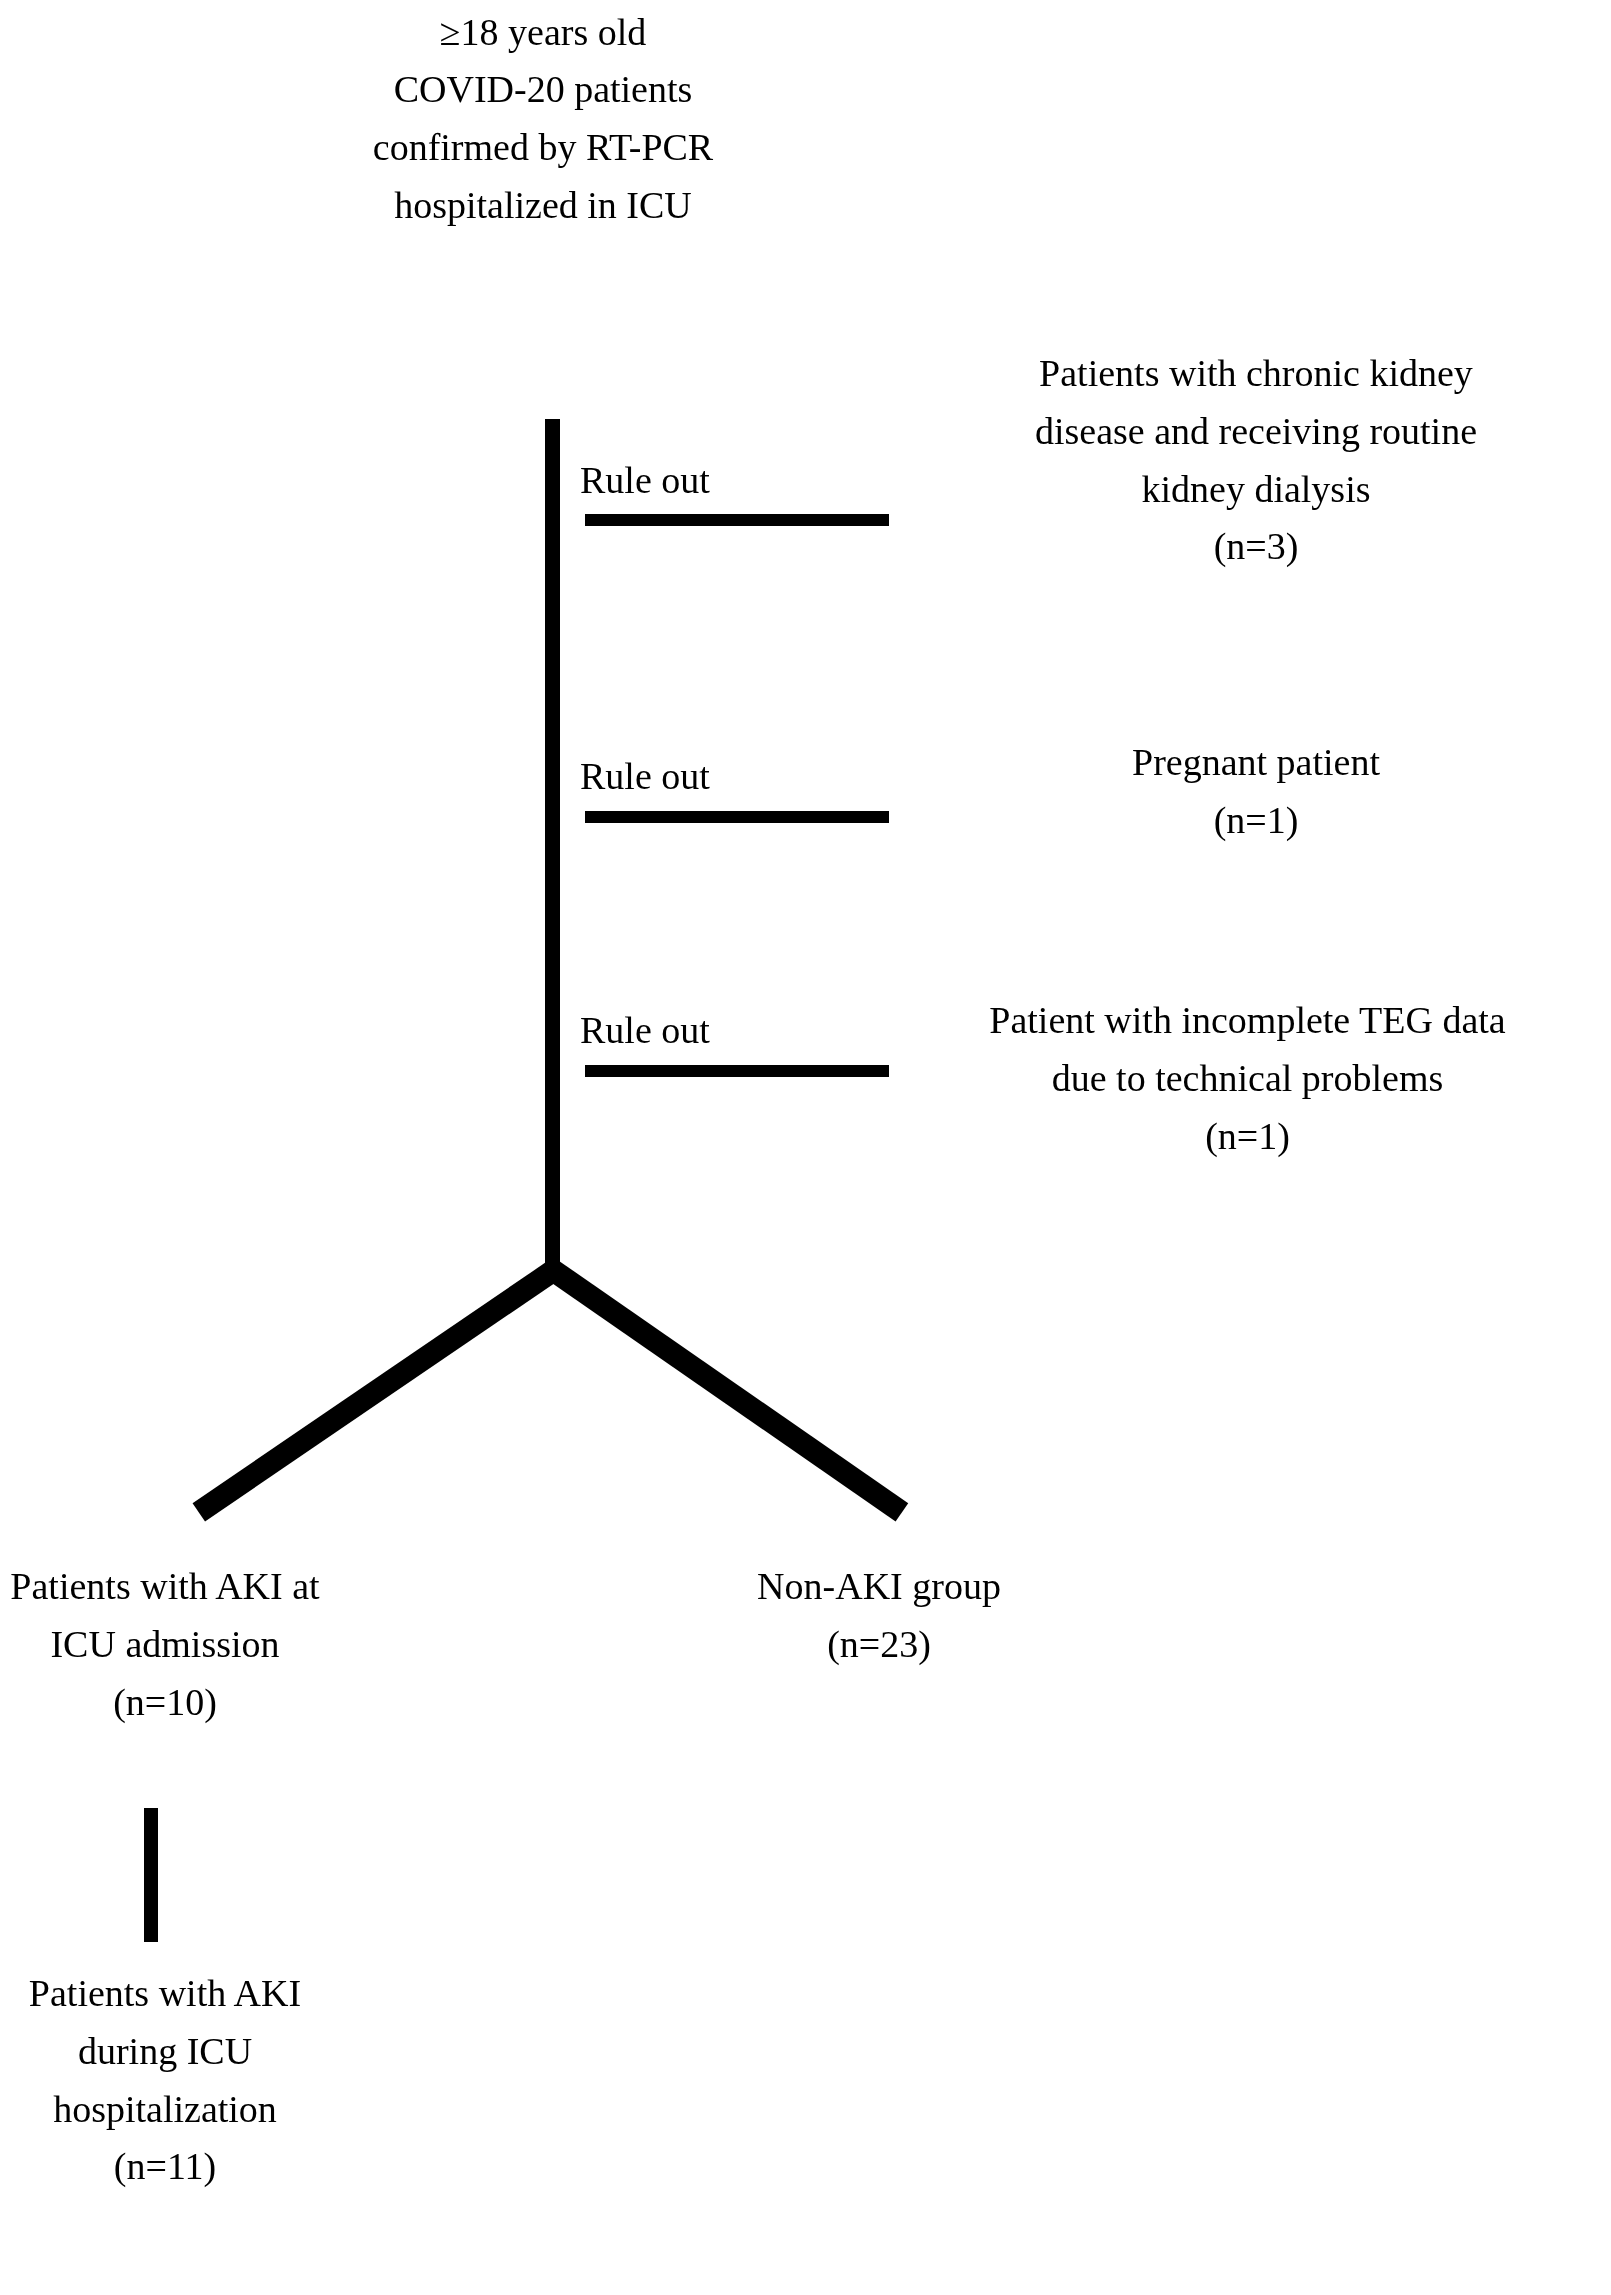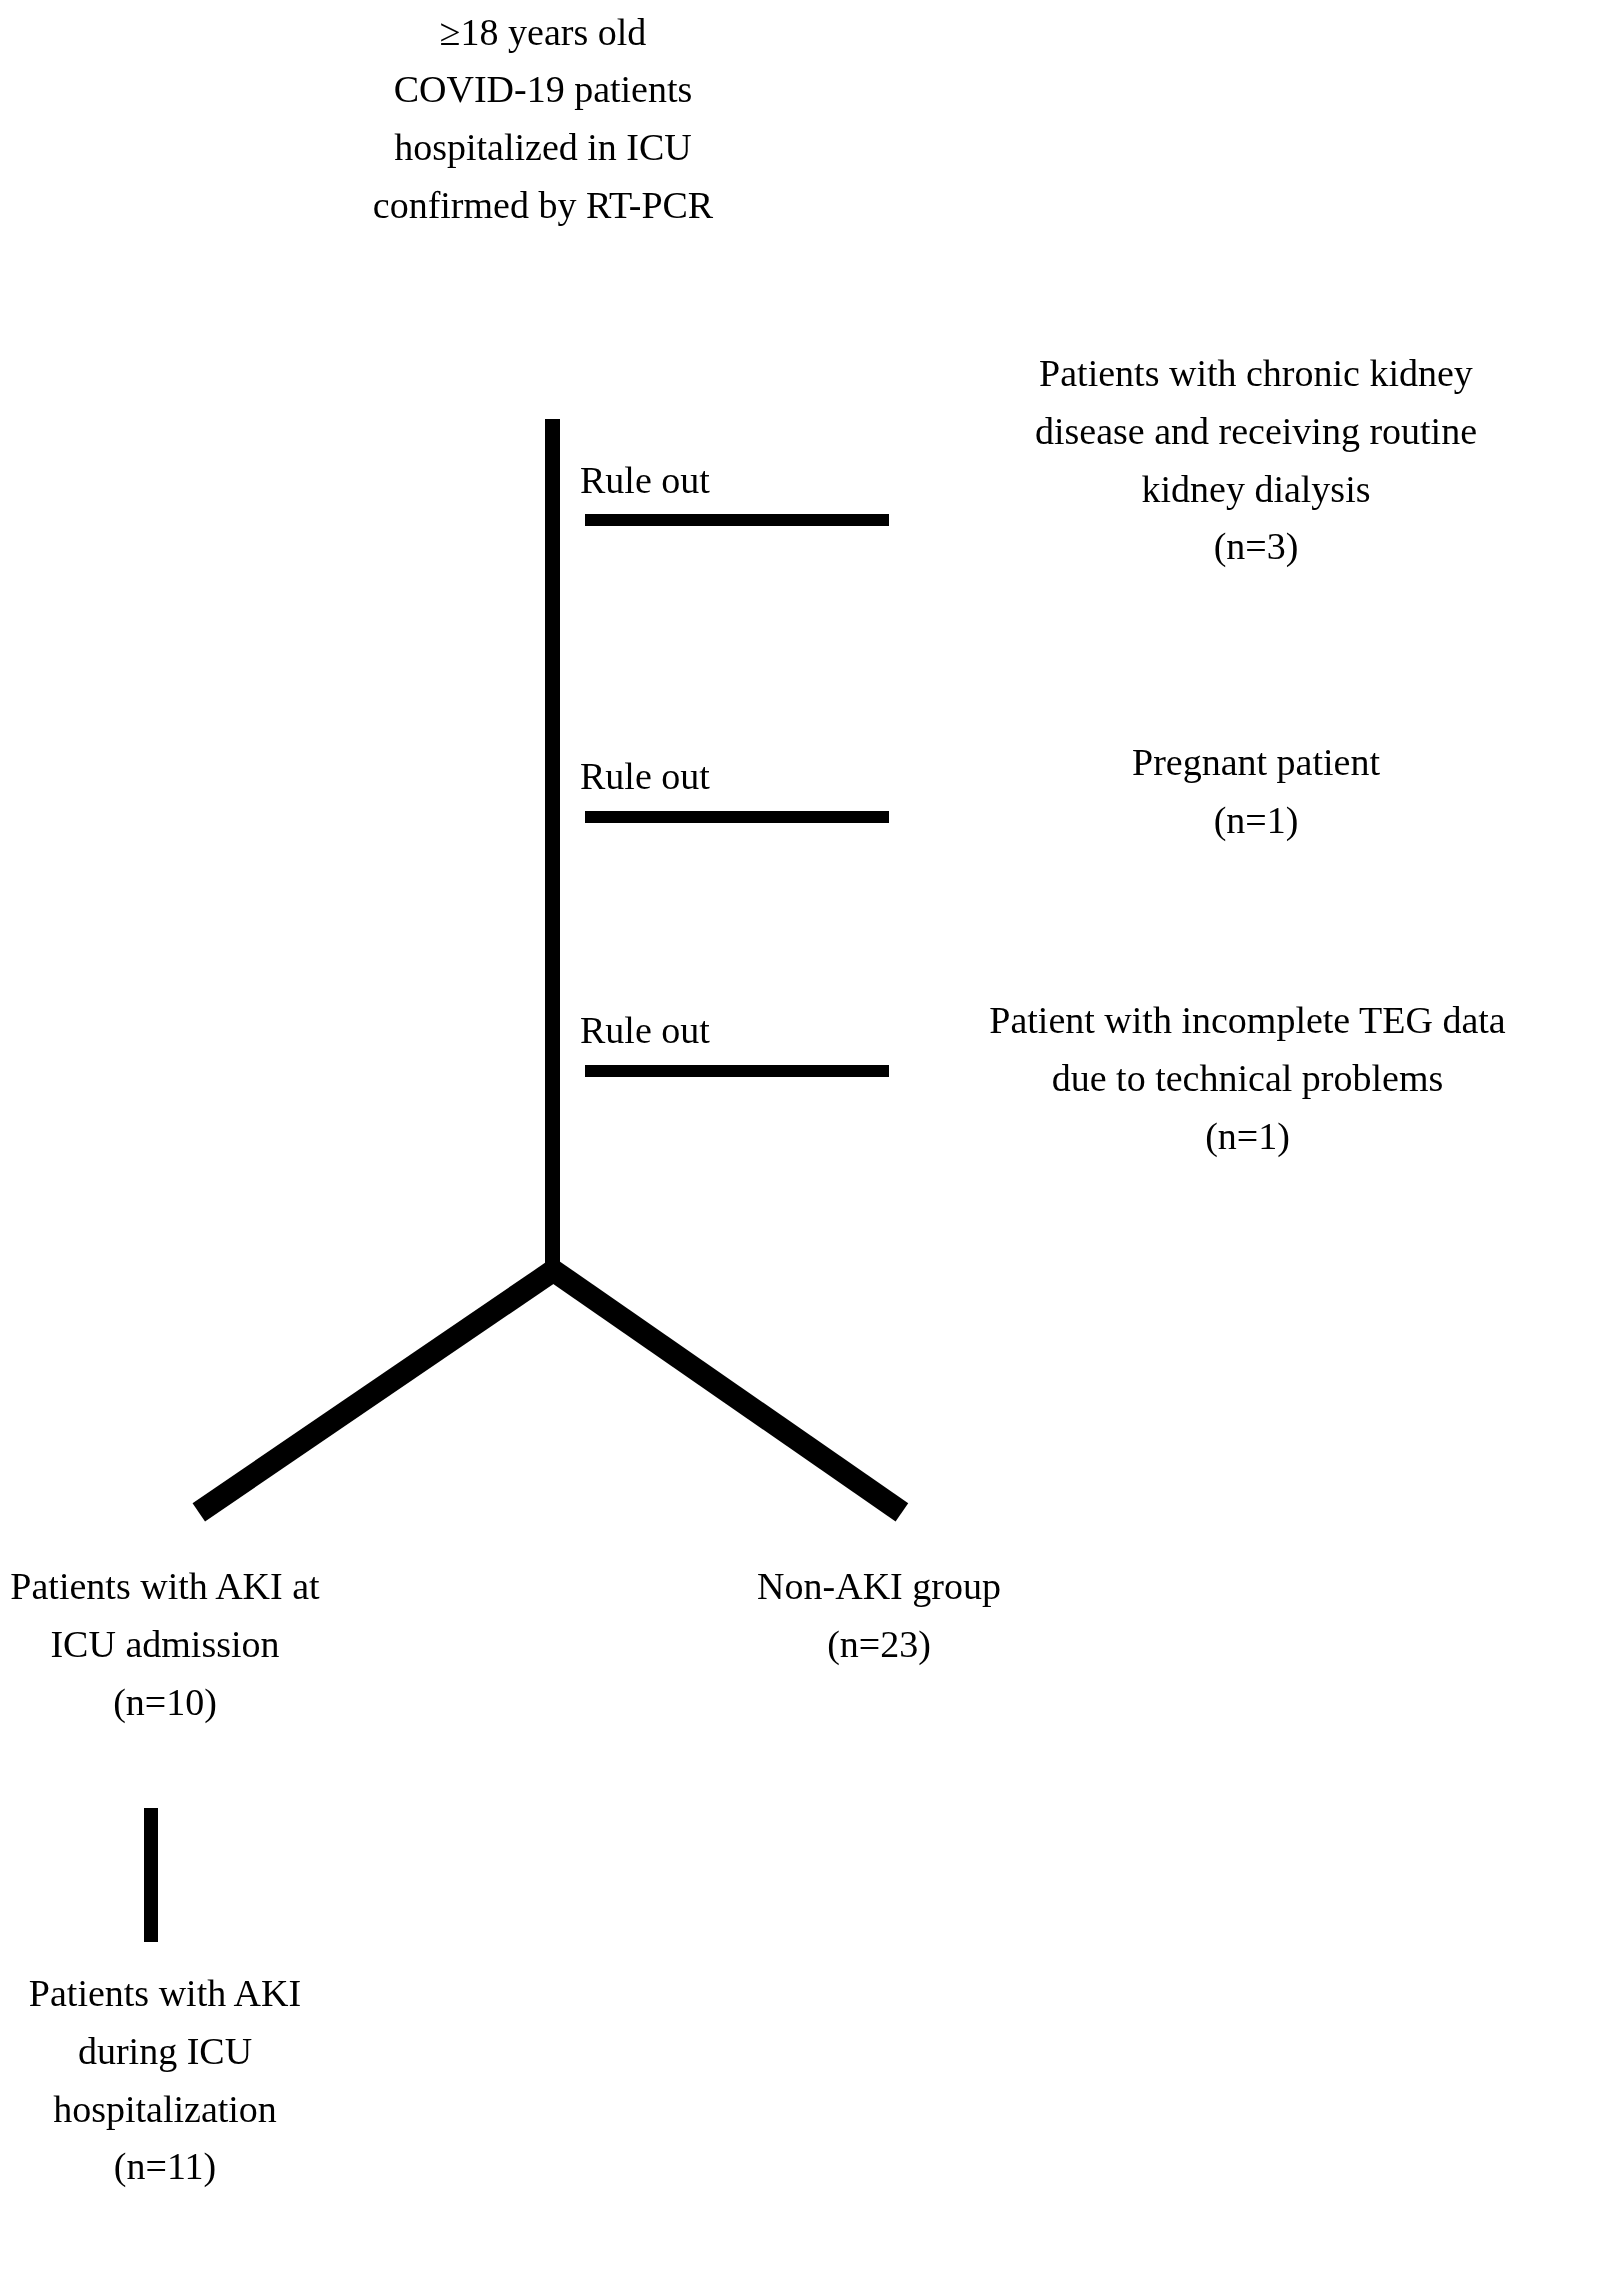--- a/index.html
+++ b/index.html
@@ -128,23 +128,23 @@
 
   <svg class="branch-svg" viewBox="0 0 2613 3721">
     <line x1="897" y1="2060" x2="322" y2="2452" stroke="#000000" stroke-width="36" stroke-linecap="butt"></line>
     <line x1="897" y1="2060" x2="1462" y2="2452" stroke="#000000" stroke-width="36" stroke-linecap="butt"></line>
   </svg>
 
   <div class="line connector-small"></div>
 
   <div class="tblock header-block">
     <span class="ln">≥18 years old</span>
-    <span class="ln">COVID-19 patients</span>
+    <span class="ln">COVID-20 patients</span>
+    <span class="ln">confirmed by RT-PCR</span>
     <span class="ln">hospitalized in ICU</span>
-    <span class="ln">confirmed by RT-PCR</span>
   </div>
 
   <div class="ruleout ruleout-1">Rule out</div>
   <div class="ruleout ruleout-2">Rule out</div>
   <div class="ruleout ruleout-3">Rule out</div>
 
   <div class="tblock excl-1">
     <span class="ln">Patients with chronic kidney</span>
     <span class="ln">disease and receiving routine</span>
     <span class="ln">kidney dialysis</span>

